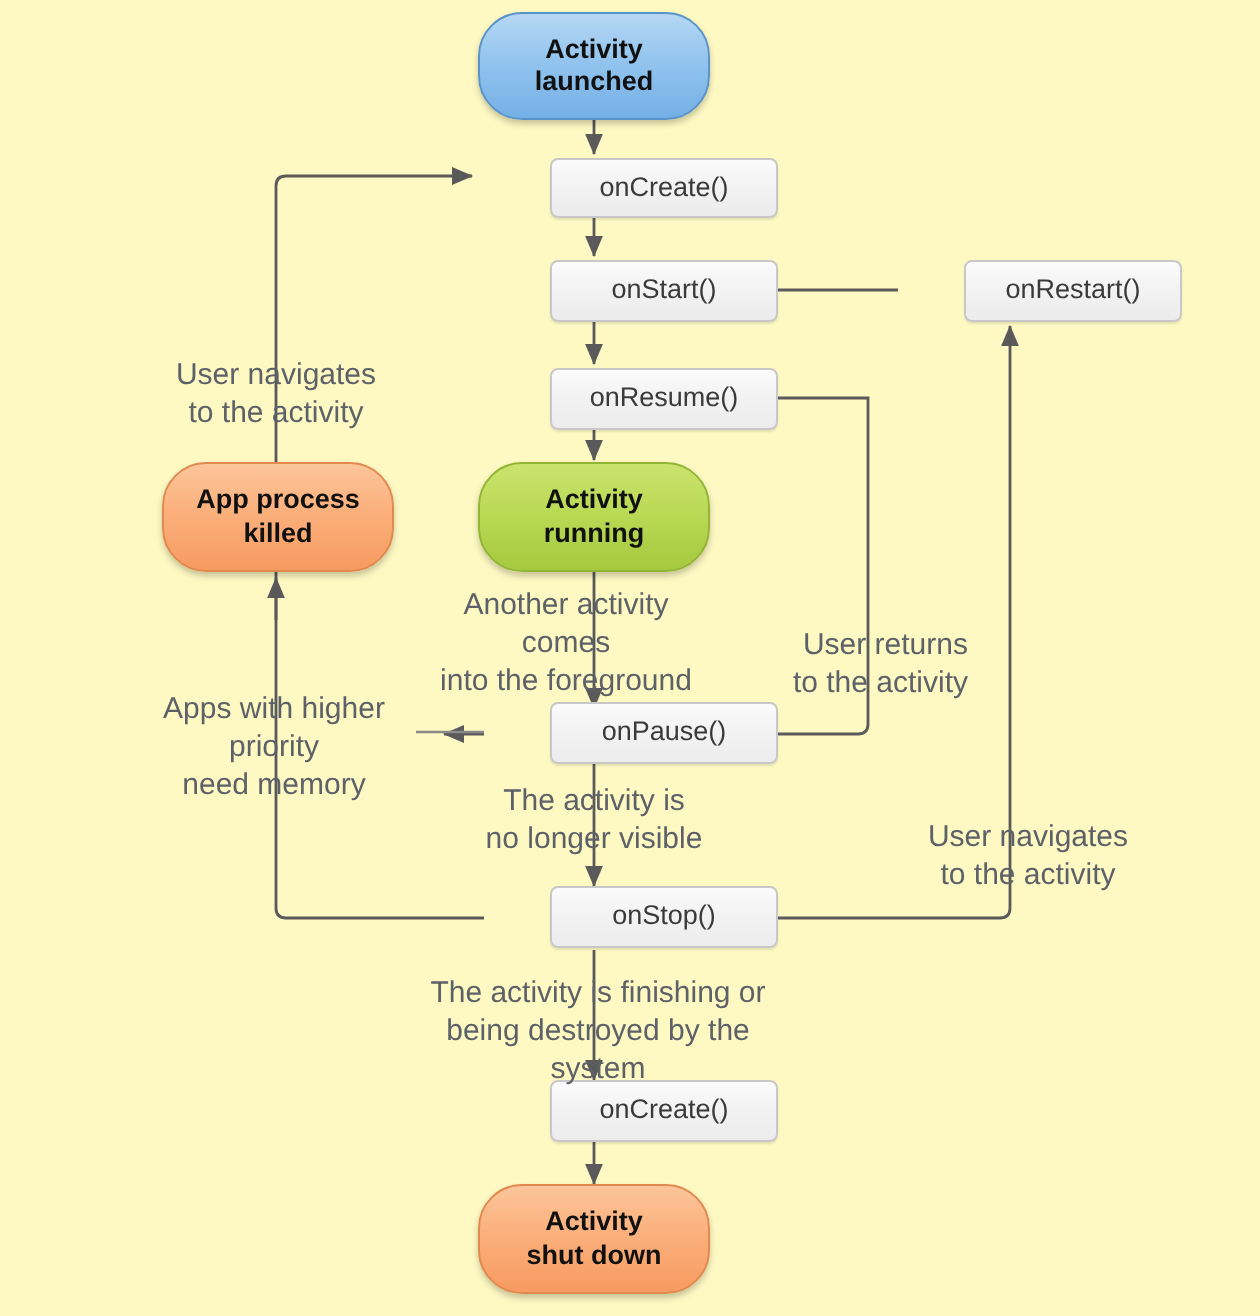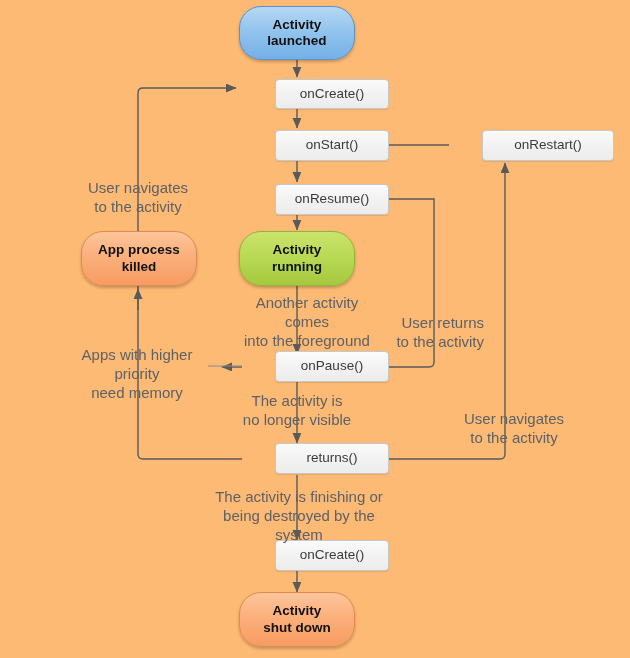--- a/index.html
+++ b/index.html
@@ -4,21 +4,21 @@
 <style>
   html,body{margin:0;padding:0;background:#ffffff;}
   body{
     font-family:"Liberation Sans", sans-serif;
     -webkit-font-smoothing:antialiased;
   }
   #canvas{
     position:relative;
     width:630px;
     height:658px;
-    background:#fdba74;
+    background:#fef9c3;
     overflow:hidden;
   }
   #wires{position:absolute;left:0;top:0;width:630px;height:658px;}
 
   
   .node{
     position:absolute;
     box-sizing:border-box;
     display:flex;
     align-items:center;
@@ -115,43 +115,43 @@
     </g>
   </svg>
 
   <div class="node state blue" style="left: 239px; top: 6px; width: 116px; height: 54px; white-space: pre-line;">Activity
 launched</div>
 
   <div class="node cb" style="left: 242px; top: 79px; width: 114px; height: 30px; white-space: pre-line;">onCreate()</div>
 
   <div class="node cb" style="left: 242px; top: 130px; width: 114px; height: 31px; white-space: pre-line;">onStart()</div>
 
-  <div class="node cb" style="left: 449px; top: 130px; width: 132px; height: 31px; white-space: pre-line;">onRestart()</div>
+  <div class="node cb" style="left: 449px; top: 130px; width: 109px; height: 31px; white-space: pre-line;">onRestart()</div>
 
   <div class="node cb" style="left: 242px; top: 184px; width: 114px; height: 31px; white-space: pre-line;">onResume()</div>
 
   <div class="node state green" style="left: 239px; top: 231px; width: 116px; height: 55px; white-space: pre-line;">Activity
 running</div>
 
   <div class="node state orange" style="left: 81px; top: 231px; width: 116px; height: 55px; white-space: pre-line;">App process
 killed</div>
 
   <div class="node cb" style="left: 242px; top: 351px; width: 114px; height: 31px; white-space: pre-line;">onPause()</div>
 
-  <div class="node cb" style="left: 242px; top: 443px; width: 114px; height: 31px; white-space: pre-line;">returns()</div>
+  <div class="node cb" style="left: 242px; top: 443px; width: 114px; height: 31px; white-space: pre-line;">onStop()</div>
 
   <div class="node cb" style="left: 242px; top: 540px; width: 114px; height: 31px; white-space: pre-line;">onCreate()</div>
 
   <div class="node state orange" style="left: 239px; top: 592px; width: 116px; height: 55px; white-space: pre-line;">Activity
 shut down</div>
 
   <div class="cap" style="left: 78px; top: 178px; width: 120px; white-space: pre-line;">User navigates
 to the activity</div>
 
-  <div class="cap" style="left: 232px; top: 293px; width: 150px; white-space: pre-line;">Another activity comes
+  <div class="cap" style="left: 208px; top: 293px; width: 150px; white-space: pre-line;">Another activity comes
 into the foreground</div>
 
   <div class="cap right" style="left: 388px; top: 313px; width: 96px; white-space: pre-line; text-align: right;">User returns
 to the activity</div>
 
   <div class="cap" style="left: 64px; top: 345px; width: 146px; white-space: pre-line;">Apps with higher priority
 need memory</div>
 
   <div class="cap" style="left: 236px; top: 391px; width: 122px; white-space: pre-line;">The activity is
 no longer visible</div>

